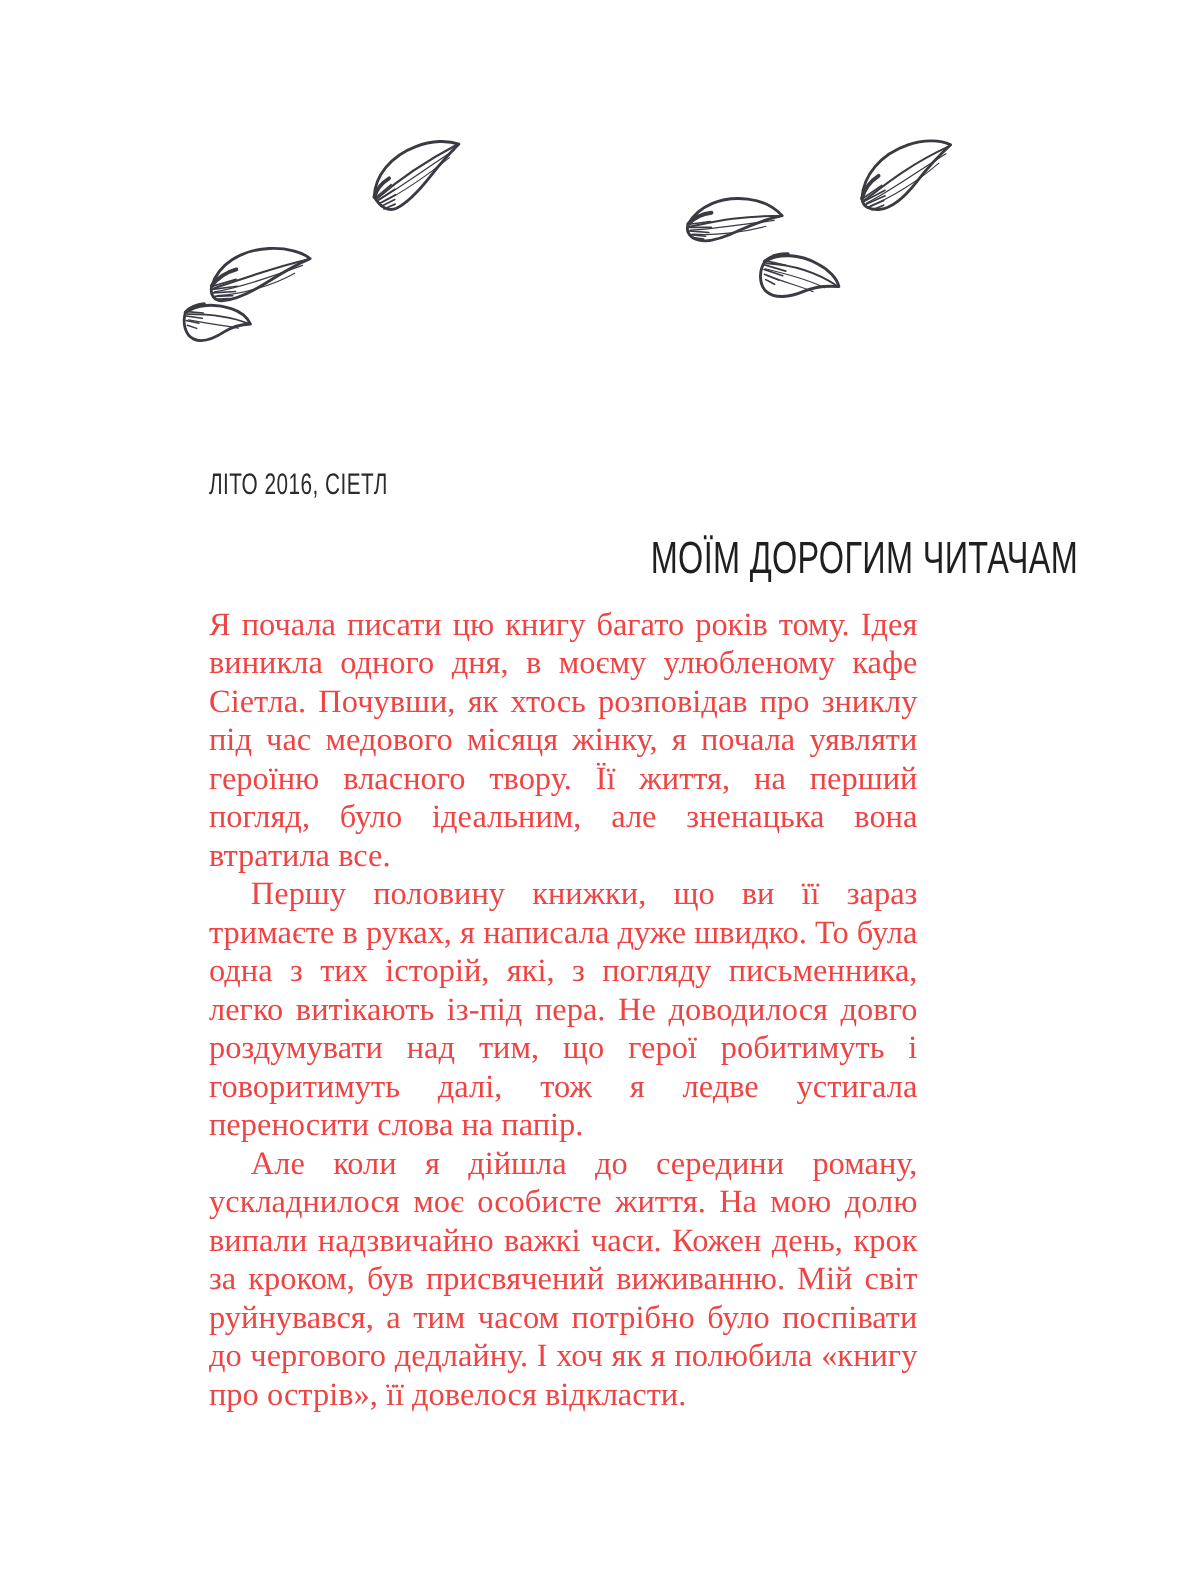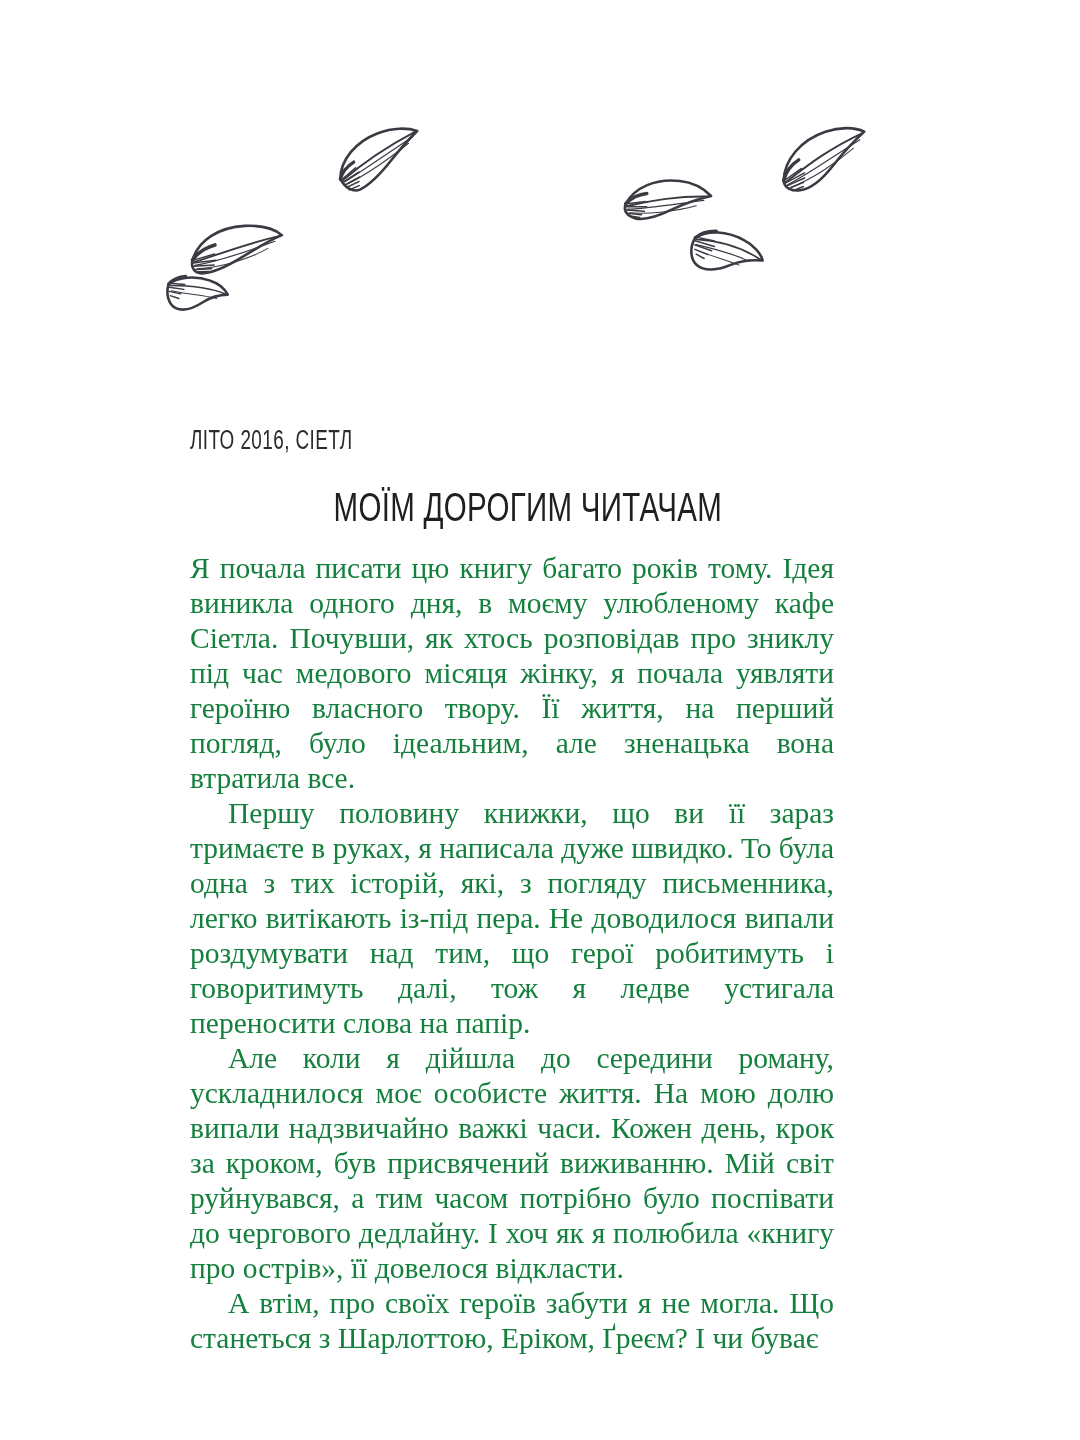--- a/index.html
+++ b/index.html
@@ -47,21 +47,21 @@
     transform-origin: left center;
     white-space: nowrap;
   }
 
   
   .heading {
     position: absolute;
     left: 0;
     top: 484px;
     width: 1056px;
-    text-align: center;
+    text-align: right;
     font-family: "Liberation Sans Narrow", "Liberation Sans", "DejaVu Sans", sans-serif;
     font-size: 41px;
     line-height: 46px;
     letter-spacing: 0.4px;
     color: #1f1f1f;
     font-weight: 400;
   }
   .heading .heading-inner {
     display: inline-block;
     transform: scaleX(0.72);
@@ -71,21 +71,21 @@
 
   
   .body-text {
     position: absolute;
     left: 190px;
     top: 551px;
     width: 644px;
     font-family: "Liberation Serif", "DejaVu Serif", serif;
     font-size: 29.5px;
     line-height: 35px;
-    color: #15803d;
+    color: #ef4444;
     text-align: justify;
     text-justify: inter-word;
     hyphens: manual;
   }
   .body-text p {
     margin: 0;
     text-indent: 38px;
   }
   .body-text p.first {
     text-indent: 0;
@@ -197,18 +197,17 @@
   </div>
 
   <div class="dateline">ЛІТО 2016, СІЕТЛ</div>
 
   <div class="heading">
     <span class="heading-inner">МОЇМ ДОРОГИМ ЧИТАЧАМ</span>
   </div>
 
   <div class="body-text">
     <p class="first">Я почала писати цю книгу багато років тому. Ідея виникла одного дня, в моєму улюбленому кафе Сіетла. Почувши, як хтось розповідав про зниклу під час медового місяця жінку, я почала уявляти героїню власного твору. Її життя, на перший погляд, було ідеальним, але зненацька вона втратила все.</p>
-    <p>Першу половину книжки, що ви її зараз тримаєте в руках, я написала дуже швидко. То була одна з тих історій, які, з погляду письменника, легко витікають із-під пера. Не доводилося випали роздумувати над тим, що герої робитимуть і говоритимуть далі, тож я ледве устигала переносити слова на папір.</p>
+    <p>Першу половину книжки, що ви її зараз тримаєте в руках, я написала дуже швидко. То була одна з тих історій, які, з погляду письменника, легко витікають із-під пера. Не доводилося довго роздумувати над тим, що герої робитимуть і говоритимуть далі, тож я ледве устигала переносити слова на папір.</p>
     <p>Але коли я дійшла до середини роману, ускладнилося моє особисте життя. На мою долю випали надзвичайно важкі часи. Кожен день, крок за кроком, був присвячений виживанню. Мій світ руйнувався, а тим часом потрібно було поспівати до чергового дедлайну. І хоч як я полюбила «книгу про острів», її довелося відкласти.</p>
-    <p>А втім, про своїх героїв забути я не могла. Що станеться з Шарлоттою, Еріком, Ґреєм? І чи буває</p>
   </div>
 
 </div>
 
 </body></html>

